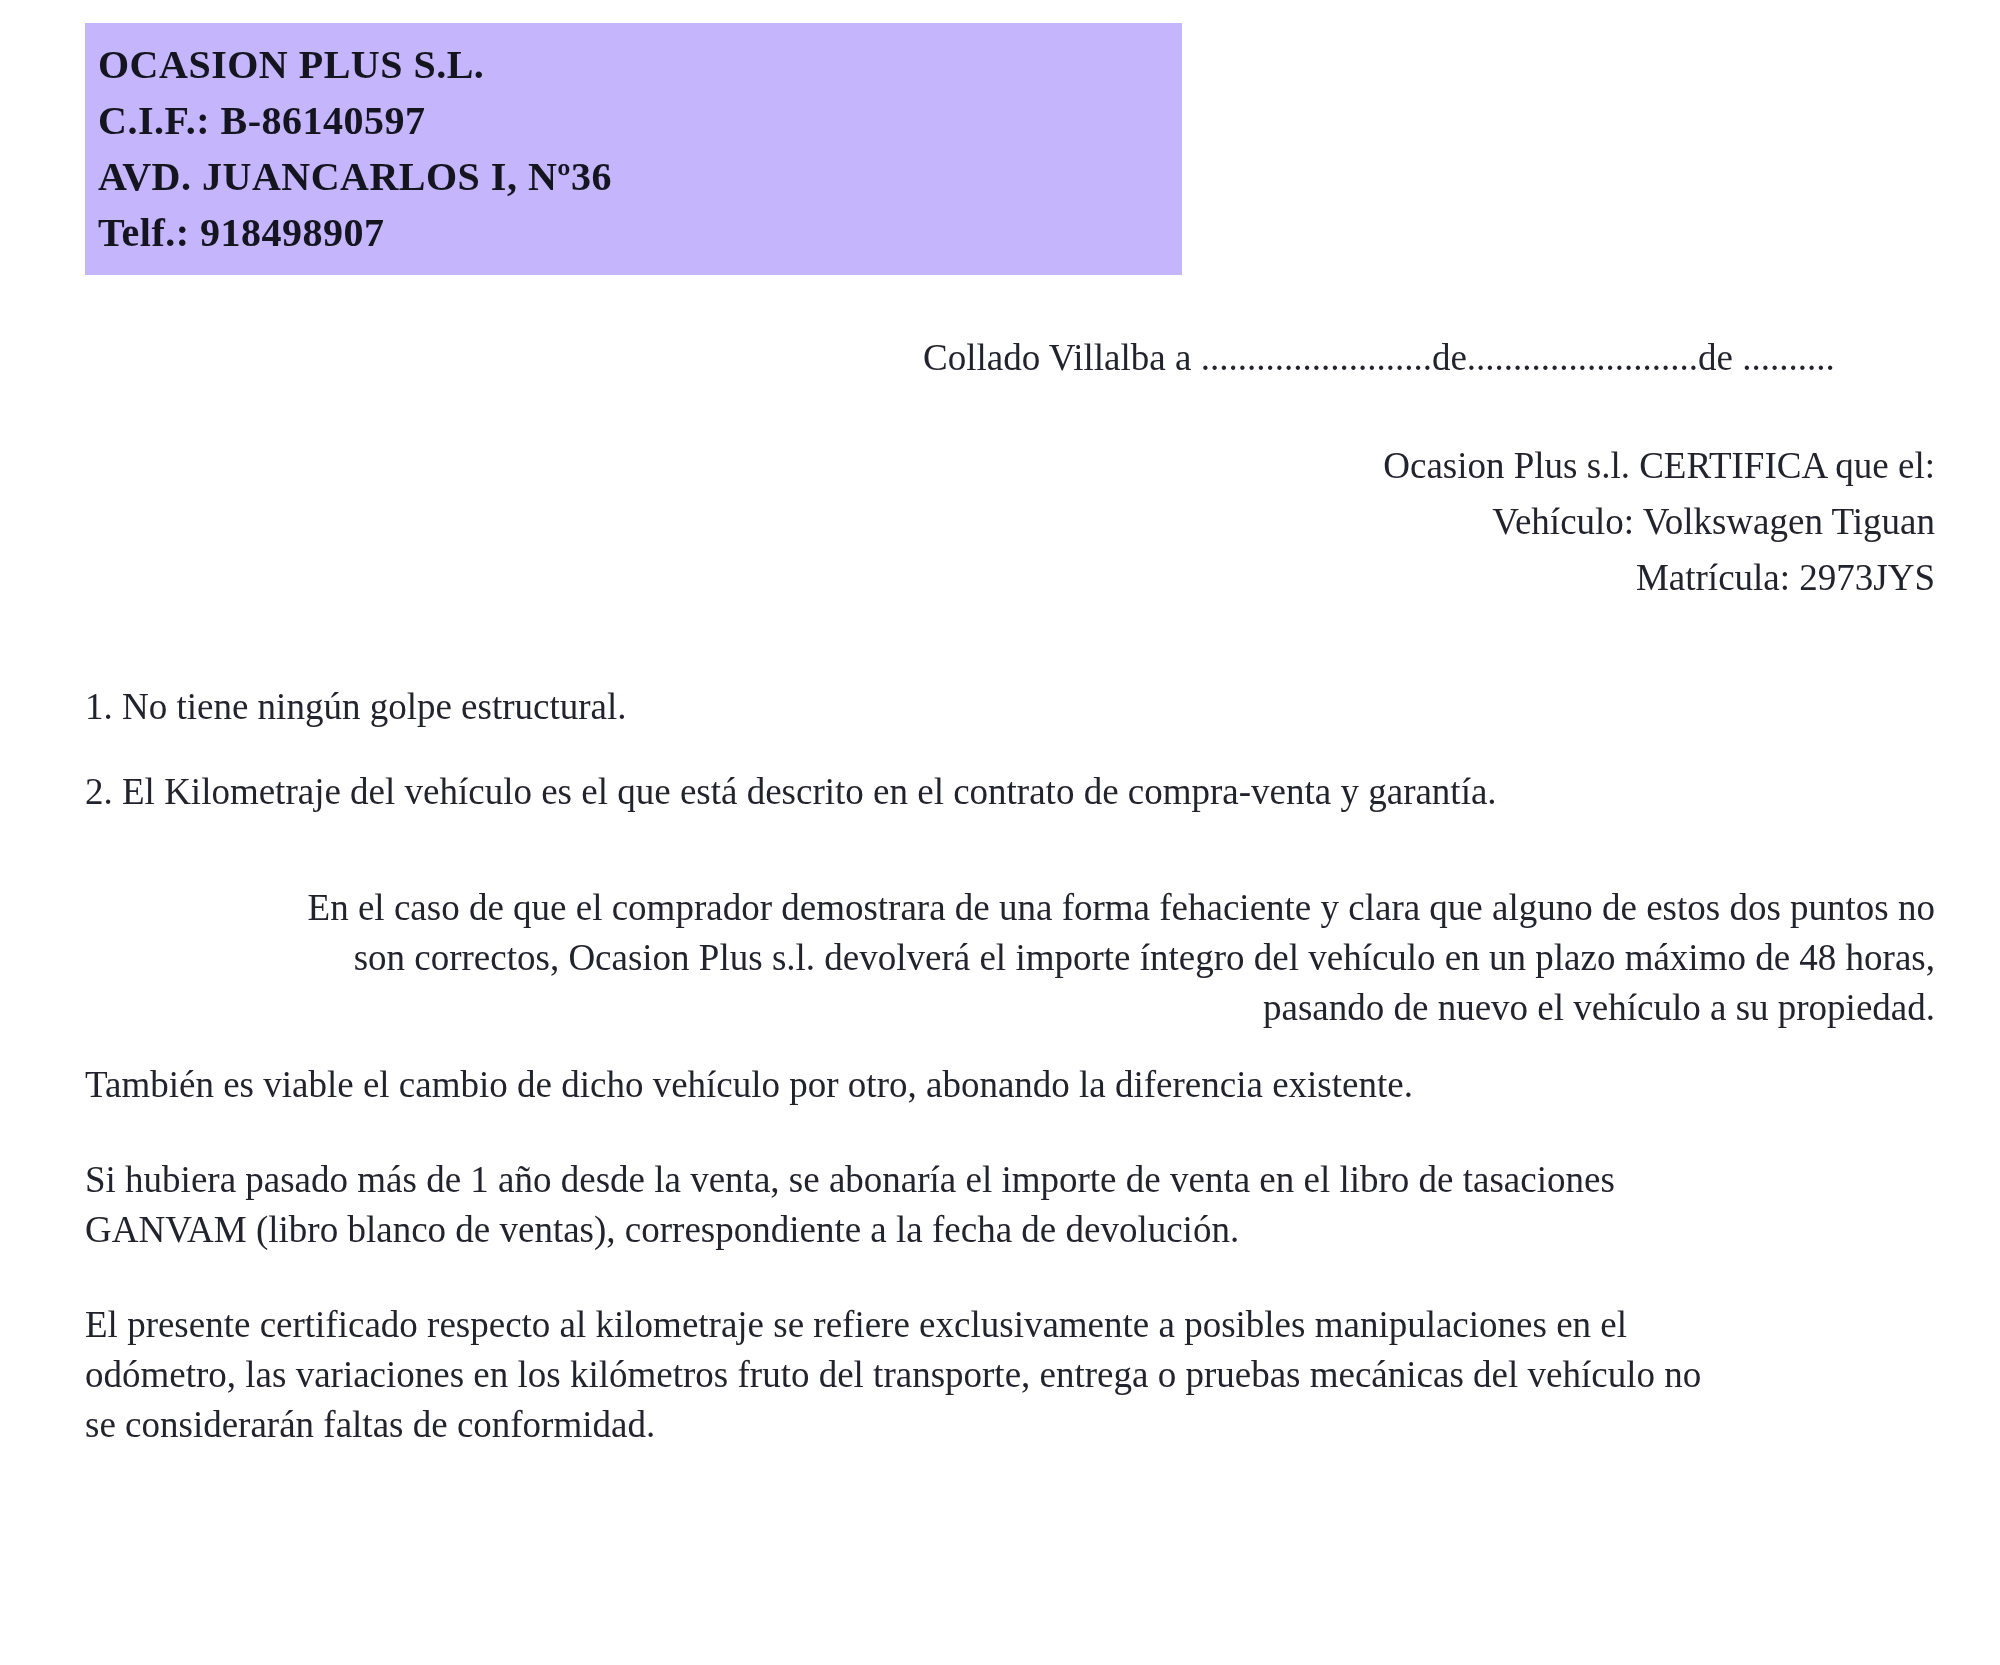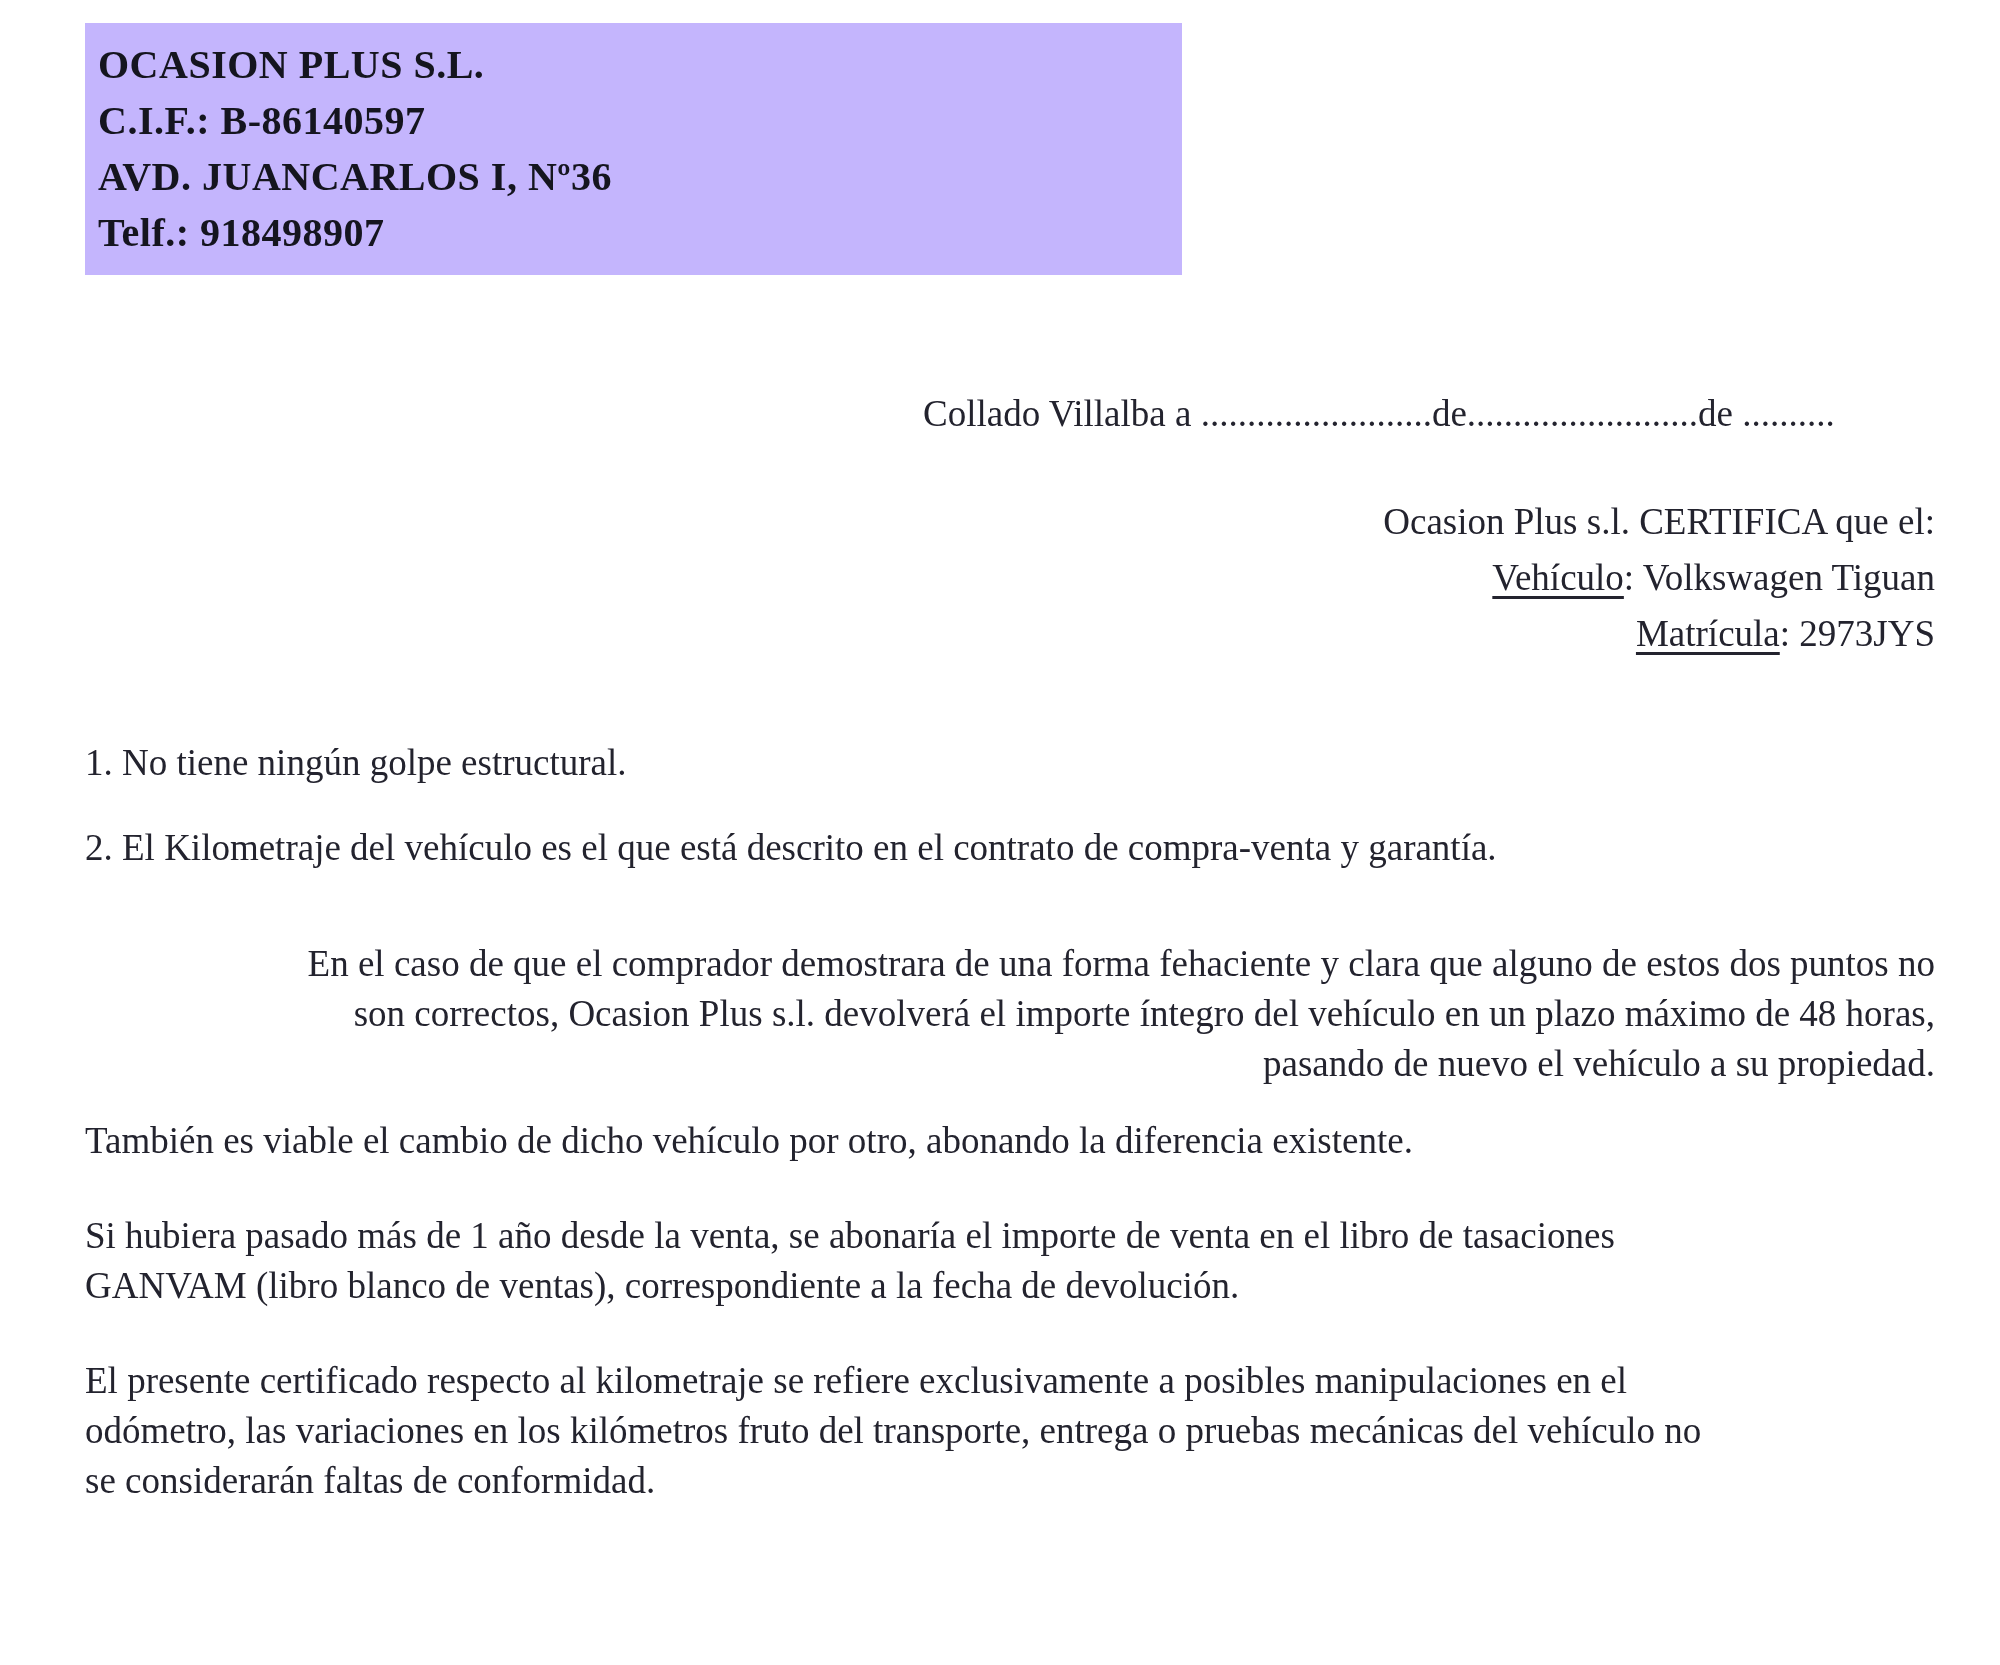--- a/index.html
+++ b/index.html
@@ -31,39 +31,38 @@
   .header-box .hline {
     font-weight: bold;
     font-size: 40px;
     line-height: 56px;
     color: #15151f;
     letter-spacing: 0.5px;
     white-space: nowrap;
   }
   
   .date-line {
-    margin-top: 114px;
+    margin-top: 58px;
     padding-left: 838px;
     font-size: 37px;
     line-height: 50px;
     white-space: nowrap;
   }
   
   .certify {
     margin-top: 55px;
     font-size: 37px;
     text-align: right;
   }
   .certify .row {
     line-height: 56px;
   }
   .uvlabel {
     display: inline-block;
     width: 150px;
-    text-decoration: underline;
     text-decoration-thickness: 2.5px;
     text-underline-offset: 6px;
   }
   
   .item {
     font-size: 37px;
     line-height: 50px;
   }
   .item-1 { margin-top: 76px; }
   .item-2 { margin-top: 35px; }

